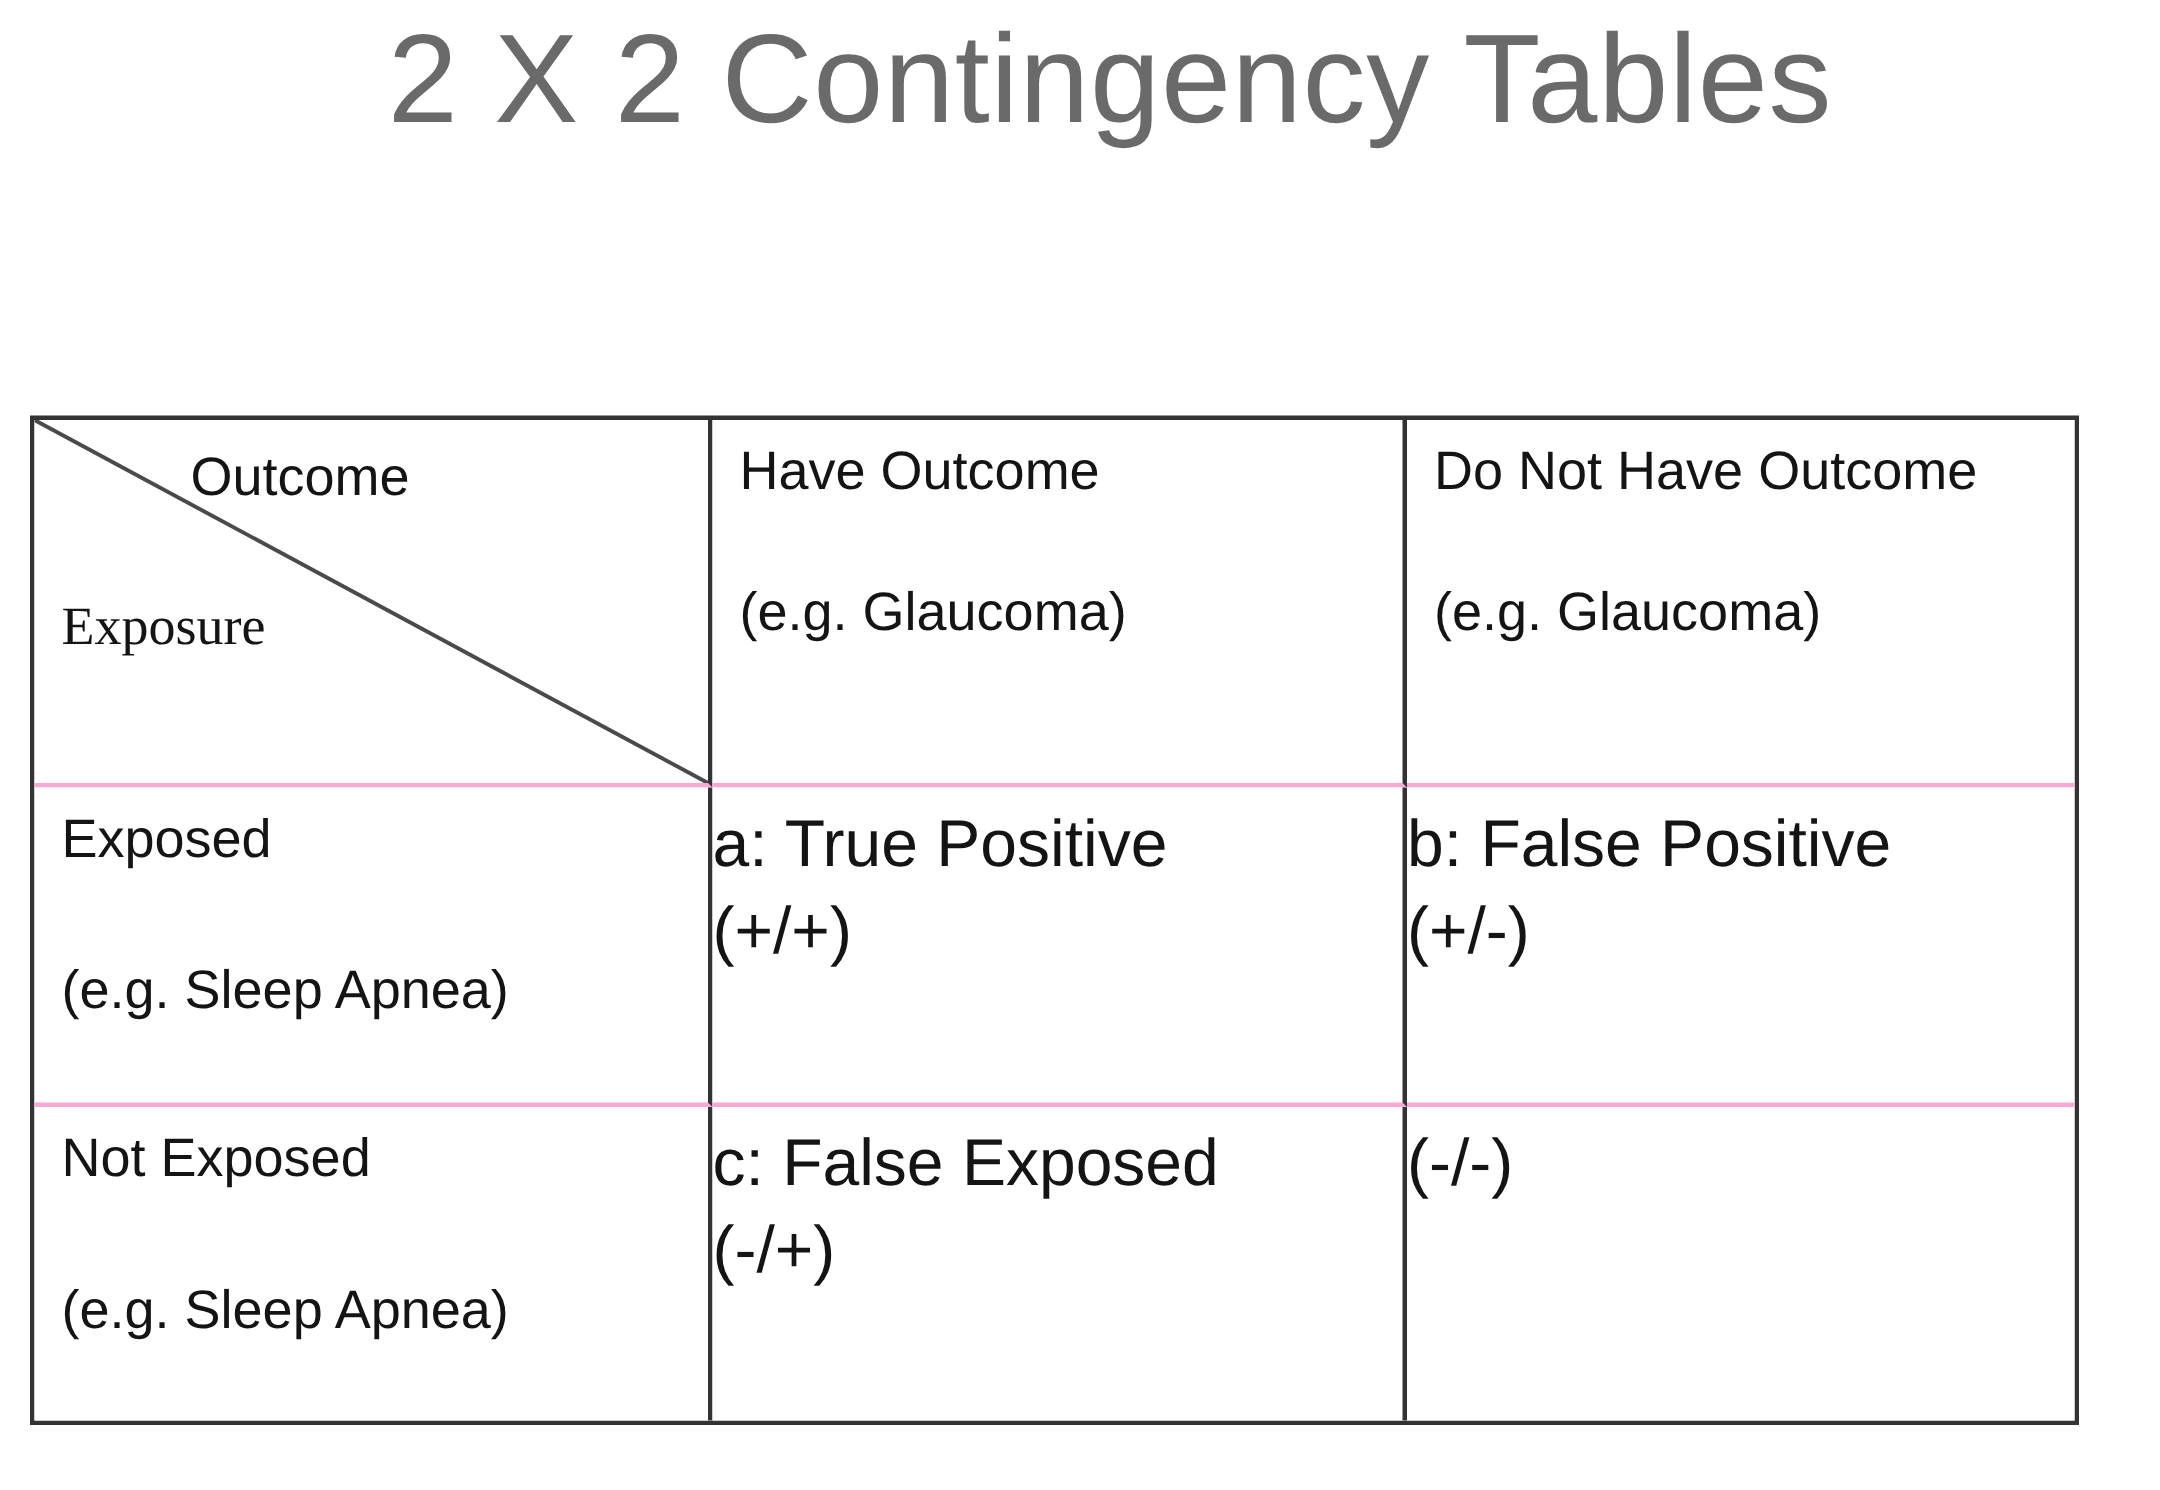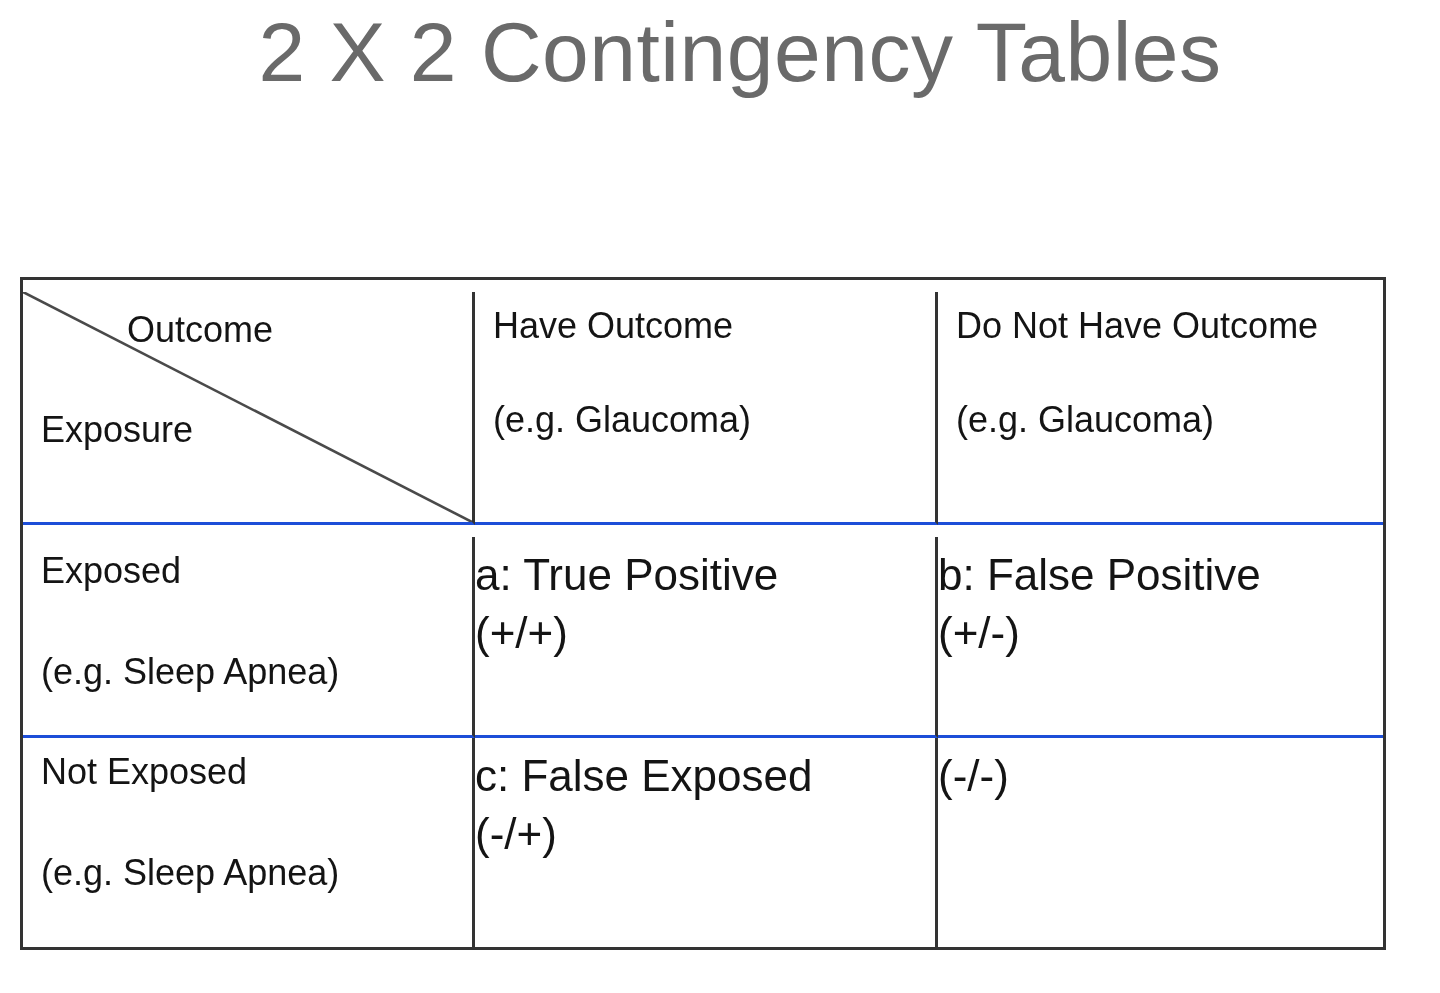--- a/index.html
+++ b/index.html
@@ -42,21 +42,21 @@
     display: grid;
     grid-template-columns: 452px 463px 1fr;
     grid-template-rows: 245px 213px 1fr;
   }
   .cell {
     box-sizing: border-box;
     position: relative;
     background: #ffffff;
   }
   .cell.b-right  { border-right: 3px solid #333333; }
-  .cell.b-bottom { border-bottom: 3px solid #1d4ed8; margin-top: 12px; }
+  .cell.b-bottom { border-bottom: 3px solid #f9a8d4; }
 
   
   .corner-cell .diag {
     position: absolute;
     inset: 0;
     width: 100%;
     height: 100%;
   }
   .corner-label-top {
     position: absolute;
@@ -64,20 +64,21 @@
     top: 16px;
     font-size: 36px;
     line-height: 1.2;
   }
   .corner-label-bottom {
     position: absolute;
     left: 18px;
     top: 116px;
     font-size: 36px;
     line-height: 1.2;
+    font-family: Liberation Serif, serif;
   }
 
   
   .label-cell {
     padding: 12px 4px 0 18px;
     font-size: 36px;
     line-height: 1.22;
     text-align: left;
   }
   .label-cell .line2 { margin-top: 50px; }

